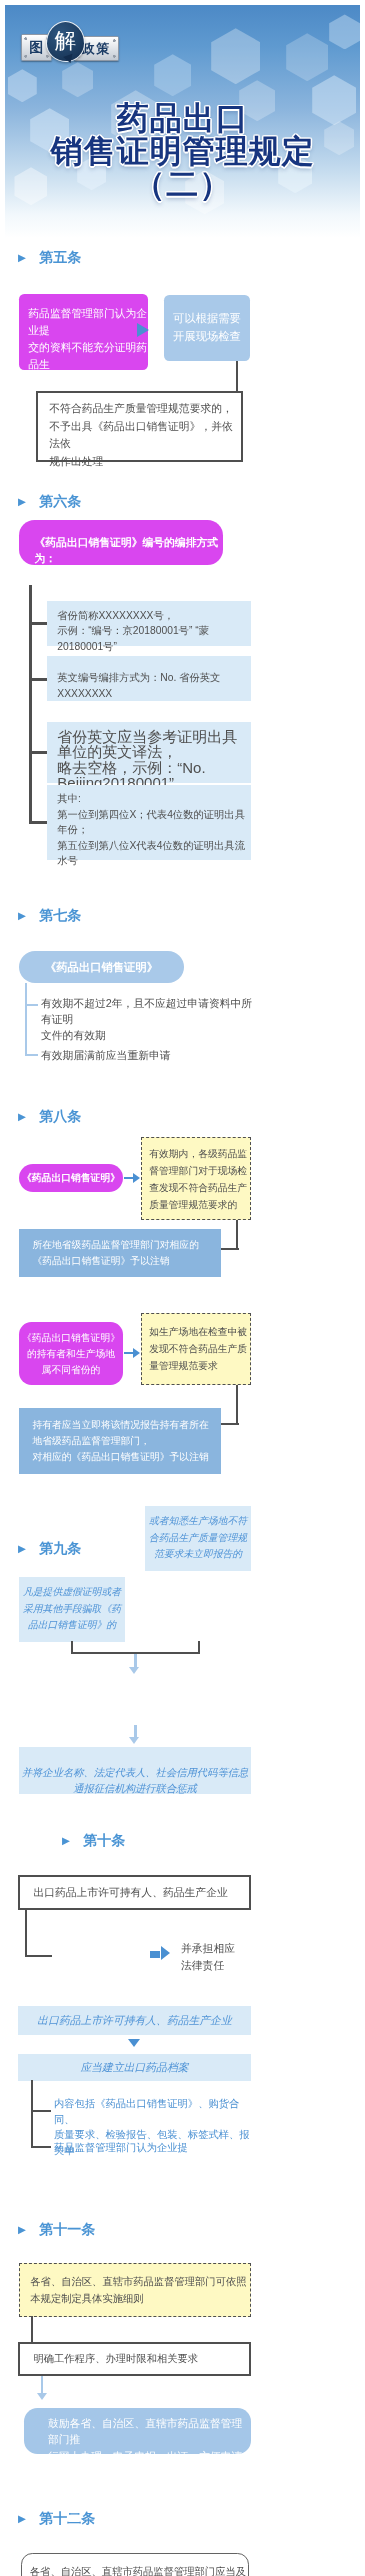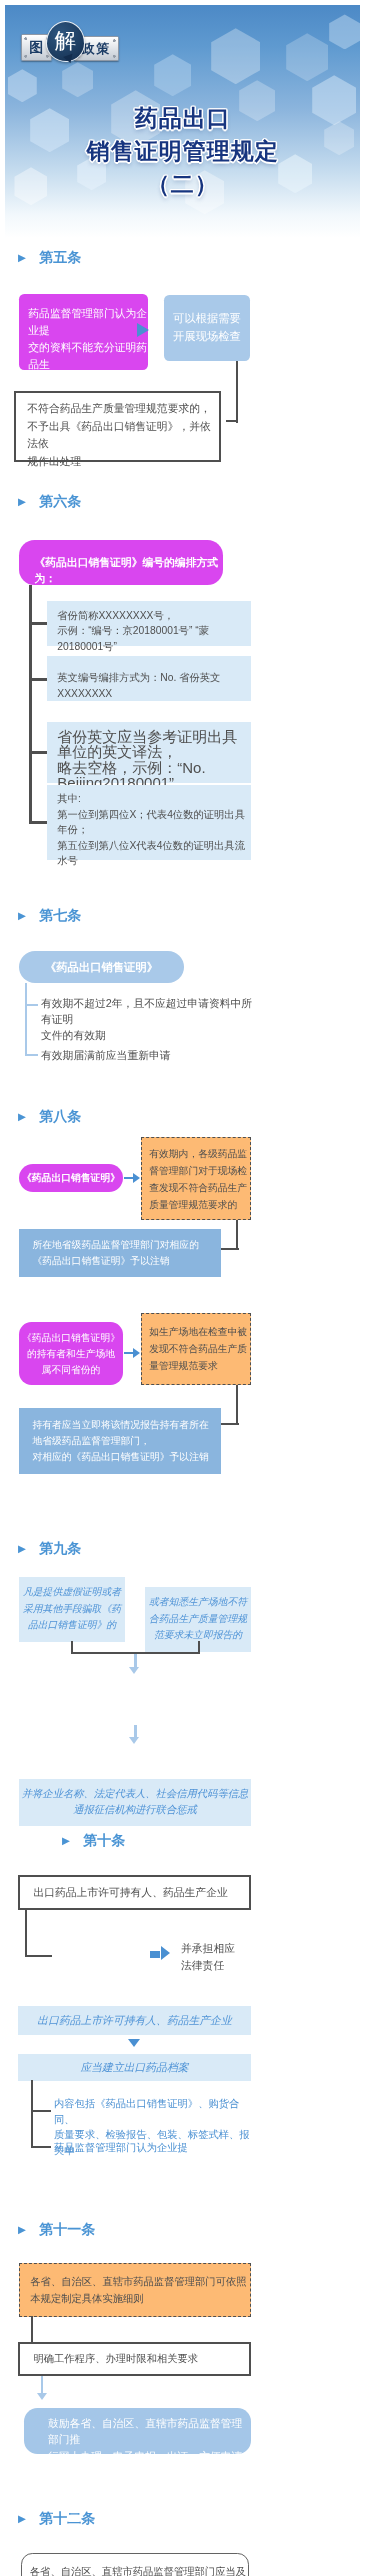--- a/index.html
+++ b/index.html
@@ -5,21 +5,21 @@
   html,body { margin:0; padding:0; background:#ffffff; }
   body { font-family:"Liberation Sans","DejaVu Sans",sans-serif; }
   .page { position:relative; width:365px; height:3211px; background:#ffffff; overflow:hidden; }
   .pre { white-space:pre-line; }
 
   
   .header { position:absolute; left:5.2px; top:5.2px; width:355px; height:233px; overflow:hidden;
             background:linear-gradient(180deg,#4c89c6 0%,#5f9ad0 18%,#8cb5dd 45%,#c7ddef 72%,#f2f8fc 90%,#ffffff 100%); }
   .hex { position:absolute; clip-path:polygon(50% 0%,100% 25%,100% 75%,50% 100%,0% 75%,0% 25%); }
   .main-title { position:absolute; left:0; top:97px; width:100%; text-align:center;
-                font-size:23px; font-weight:800; color:#17357f; line-height:33px; letter-spacing:1px;
+                font-size:32px; font-weight:800; color:#17357f; line-height:33px; letter-spacing:1px;
                 text-shadow:-1.5px 0 #fff,1.5px 0 #fff,0 -1.5px #fff,0 1.5px #fff,-1px -1px #fff,1px 1px #fff,-1px 1px #fff,1px -1px #fff,0 2.6px 4.1px rgba(30,60,120,.35); }
   .badge { position:absolute; left:15.5px; top:15.5px; width:98px; height:52px; }
   .plate { position:absolute; border:0.5px solid #8f98a5; border-radius:1.5px; box-shadow:0 1px 1.5px rgba(0,0,0,.35);
            color:#1d3d66; font-weight:bold; text-align:center;
            background:radial-gradient(circle at 3.6px 3.6px,#959da8 1.3px,transparent 1.5px),
                       radial-gradient(circle at calc(100% - 3.6px) 3.6px,#959da8 1.3px,transparent 1.5px),
                       radial-gradient(circle at 3.6px calc(100% - 3.6px),#959da8 1.3px,transparent 1.5px),
                       radial-gradient(circle at calc(100% - 3.6px) calc(100% - 3.6px),#959da8 1.3px,transparent 1.5px),
                       linear-gradient(180deg,#ffffff,#c3cad3); }
   .plate-left  { left:0; top:13.4px; width:29px; height:25px; line-height:25px; font-size:14px; }
@@ -36,21 +36,21 @@
   .sec-head .tri { font-size:10.3px; margin-right:13.4px; vertical-align:1.5px; }
 
   
   .abs { position:absolute; box-sizing:border-box; }
   .box-solid { background:#d946ef; color:#fff; }
   .box-mid   { background:#8ab5de; color:#fff; }
   .box-pillc { background:#a9c9e9; color:#fff; }
   .box-pale  { background:#d9eaf7; color:#4f4f4f; }
   .pale-blue-text { color:#4f93d6;font-style:italic; }
   .white-box { background:#fff; border:2.1px solid #4f4f4f; color:#4f4f4f; }
-  .dashed-box{ background:#fdba74; border:1.5px dashed #4f4f4f; color:#4f4f4f; }
+  .dashed-box{ background:#fef9c3; border:1.5px dashed #4f4f4f; color:#4f4f4f; }
   .round-gray{ background:#fff; border:1.5px solid #636363; border-radius:11.3px; color:#4f4f4f; }
   .seg  { position:absolute; background:#4f4f4f; }
   .segb { position:absolute; background:#a9c9e9; }
   .tri-right { position:absolute; width:0; height:0; border-top:5.7px solid transparent; border-bottom:5.7px solid transparent; border-left:7.7px solid #4a90d2; }
   .tri-down-b{ position:absolute; width:0; height:0; border-left:5.7px solid transparent; border-right:5.7px solid transparent; border-top:7.7px solid #a9c9e9; }
   .tri-down-a{ position:absolute; width:0; height:0; border-left:6.7px solid transparent; border-right:6.7px solid transparent; border-top:8.2px solid #4a90d2; }
   .bubble-tail { position:absolute; right:-10.8px; top:29px; width:0; height:0; border-top:7.7px solid transparent; border-bottom:7.7px solid transparent; border-left:12px solid #4a90d2; }
 </style>
 </head>
 <body>
@@ -95,28 +95,28 @@
     <span class="tri">▶</span><span>第五条</span>
   </div>
   <div class="abs box-solid pre" style="left:19px;top:294px;width:129px;height:76px;border-radius:5.2px;font-size:10.8px;line-height:17px;padding:11.3px 0 0 9.3px;">药品监督管理部门认为企业提
 交的资料不能充分证明药品生
 产质量管理规范合规性的</div>
   <div class="bubble-tail" style="left:137px;top:323px;right:auto;"></div>
   <div class="abs box-pillc pre" style="left:164px;top:295px;width:86px;height:66px;border-radius:5.2px;font-size:11.3px;line-height:18px;padding-top:14px;text-align:center;">可以根据需要
 开展现场检查</div>
   <div class="seg" style="left:236px;top:361px;width:2.1px;height:62px;"></div>
   <div class="seg" style="left:226px;top:420px;width:12.4px;height:2.1px;"></div>
-  <div class="abs white-box pre" style="left:14px;top:391px;width:207px;height:71px;font-size:10.8px;line-height:17.5px;padding:7.2px 0 0 11.3px;">不符合药品生产质量管理规范要求的，
+  <div class="abs white-box pre" style="left:36px;top:391px;width:207px;height:71px;font-size:10.8px;line-height:17.5px;padding:7.2px 0 0 11.3px;">不符合药品生产质量管理规范要求的，
 不予出具《药品出口销售证明》，并依法依
 规作出处理</div>
 
   <div class="sec-head" style="top:493px;">
     <span class="tri">▶</span><span>第六条</span>
   </div>
-  <div class="abs box-solid" style="left:19px;top:540px;width:204px;height:45px;border-radius:15.5px;font-size:10.8px;font-weight:bold;line-height:15.5px;padding:15px 0 0 15.5px;">《药品出口销售证明》编号的编排方式为：</div>
+  <div class="abs box-solid" style="left:19px;top:520px;width:204px;height:45px;border-radius:15.5px;font-size:10.8px;font-weight:bold;line-height:15.5px;padding:15px 0 0 15.5px;">《药品出口销售证明》编号的编排方式为：</div>
   <div class="seg" style="left:29px;top:585px;width:2.6px;height:238px;"></div>
   <div class="seg" style="left:29px;top:622px;width:18.5px;height:2.6px;"></div>
   <div class="seg" style="left:29px;top:678px;width:18.5px;height:2.6px;"></div>
   <div class="seg" style="left:29px;top:751px;width:18.5px;height:2.6px;"></div>
   <div class="seg" style="left:29px;top:821px;width:18.5px;height:2.6px;"></div>
   <div class="abs box-pale pre" style="left:47px;top:601px;width:204px;height:45px;font-size:10.3px;line-height:15.5px;padding:6.7px 0 0 10.3px;">省份简称XXXXXXXX号，
 示例：“编号：京20180001号” “蒙20180001号”</div>
   <div class="abs box-pale pre" style="left:47px;top:656px;width:204px;height:45px;font-size:10.3px;line-height:15.5px;padding:14.4px 0 0 10.3px;">英文编号编排方式为：No. 省份英文XXXXXXXX</div>
   <div class="abs box-pale pre" style="left:47px;top:722px;width:204px;height:61px;font-size:15px;line-height:15.5px;padding:6.7px 0 0 10.3px;">省份英文应当参考证明出具单位的英文译法，
 略去空格，示例：“No. Beijing20180001”
@@ -164,31 +164,31 @@
   <div class="abs box-mid pre" style="left:19px;top:1408px;width:202px;height:66px;font-size:9.8px;line-height:16px;padding:8.8px 0 0 13.4px;">持有者应当立即将该情况报告持有者所在
 地省级药品监督管理部门，
 对相应的《药品出口销售证明》予以注销</div>
 
   <div class="sec-head" style="top:1540px;">
     <span class="tri">▶</span><span>第九条</span>
   </div>
   <div class="abs box-pale pale-blue-text pre" style="left:19px;top:1577px;width:106px;height:65px;font-size:9.8px;line-height:16.5px;padding-top:7.2px;text-align:center;">凡是提供虚假证明或者
 采用其他手段骗取《药
 品出口销售证明》的</div>
-  <div class="abs box-pale pale-blue-text pre" style="left:145px;top:1587px;width:106px;height:65px;font-size:9.8px;line-height:16.5px;padding-top:7.2px;text-align:center;">或者知悉生产场地不符
+  <div class="abs box-pale pale-blue-text pre" style="left:145px;top:1506px;width:106px;height:65px;font-size:9.8px;line-height:16.5px;padding-top:7.2px;text-align:center;">或者知悉生产场地不符
 合药品生产质量管理规
 范要求未立即报告的</div>
   <div class="seg" style="left:71px;top:1641px;width:2.1px;height:12.4px;"></div>
   <div class="seg" style="left:198px;top:1641px;width:2.1px;height:12.4px;"></div>
   <div class="seg" style="left:71px;top:1652px;width:129px;height:2.1px;"></div>
   <div class="segb" style="left:134px;top:1654px;width:2.6px;height:14.4px;"></div>
   <div class="tri-down-b" style="left:129px;top:1667px;"></div>
   <div class="segb" style="left:134px;top:1725px;width:2.6px;height:13.4px;"></div>
   <div class="tri-down-b" style="left:129px;top:1737px;"></div>
-  <div class="abs box-pale pale-blue-text pre" style="left:19px;top:1747px;width:232px;height:47px;font-size:10.3px;line-height:16px;padding-top:7px;text-align:center;margin-top:32px;">并将企业名称、法定代表人、社会信用代码等信息
+  <div class="abs box-pale pale-blue-text pre" style="left:19px;top:1747px;width:232px;height:47px;font-size:10.3px;line-height:16px;padding-top:18px;text-align:center;">并将企业名称、法定代表人、社会信用代码等信息
 通报征信机构进行联合惩戒</div>
 
   <div class="sec-head" style="top:1832px;margin-left:44px;">
     <span class="tri">▶</span><span>第十条</span>
   </div>
   <div class="abs white-box" style="left:18px;top:1875px;width:233px;height:35px;font-size:10.8px;line-height:31px;padding-left:13.4px;">出口药品上市许可持有人、药品生产企业</div>
   <div class="seg" style="left:25px;top:1910px;width:2.1px;height:46px;"></div>
   <div class="seg" style="left:25px;top:1955px;width:27px;height:2.1px;"></div>
   <div class="seg" style="left:150px;top:1951px;width:10.3px;height:6.7px;background:#4a90d2;"></div>
   <div class="tri-right" style="left:161px;top:1946px;border-top-width:7.2px;border-bottom-width:7.2px;border-left-width:9.3px;"></div>

